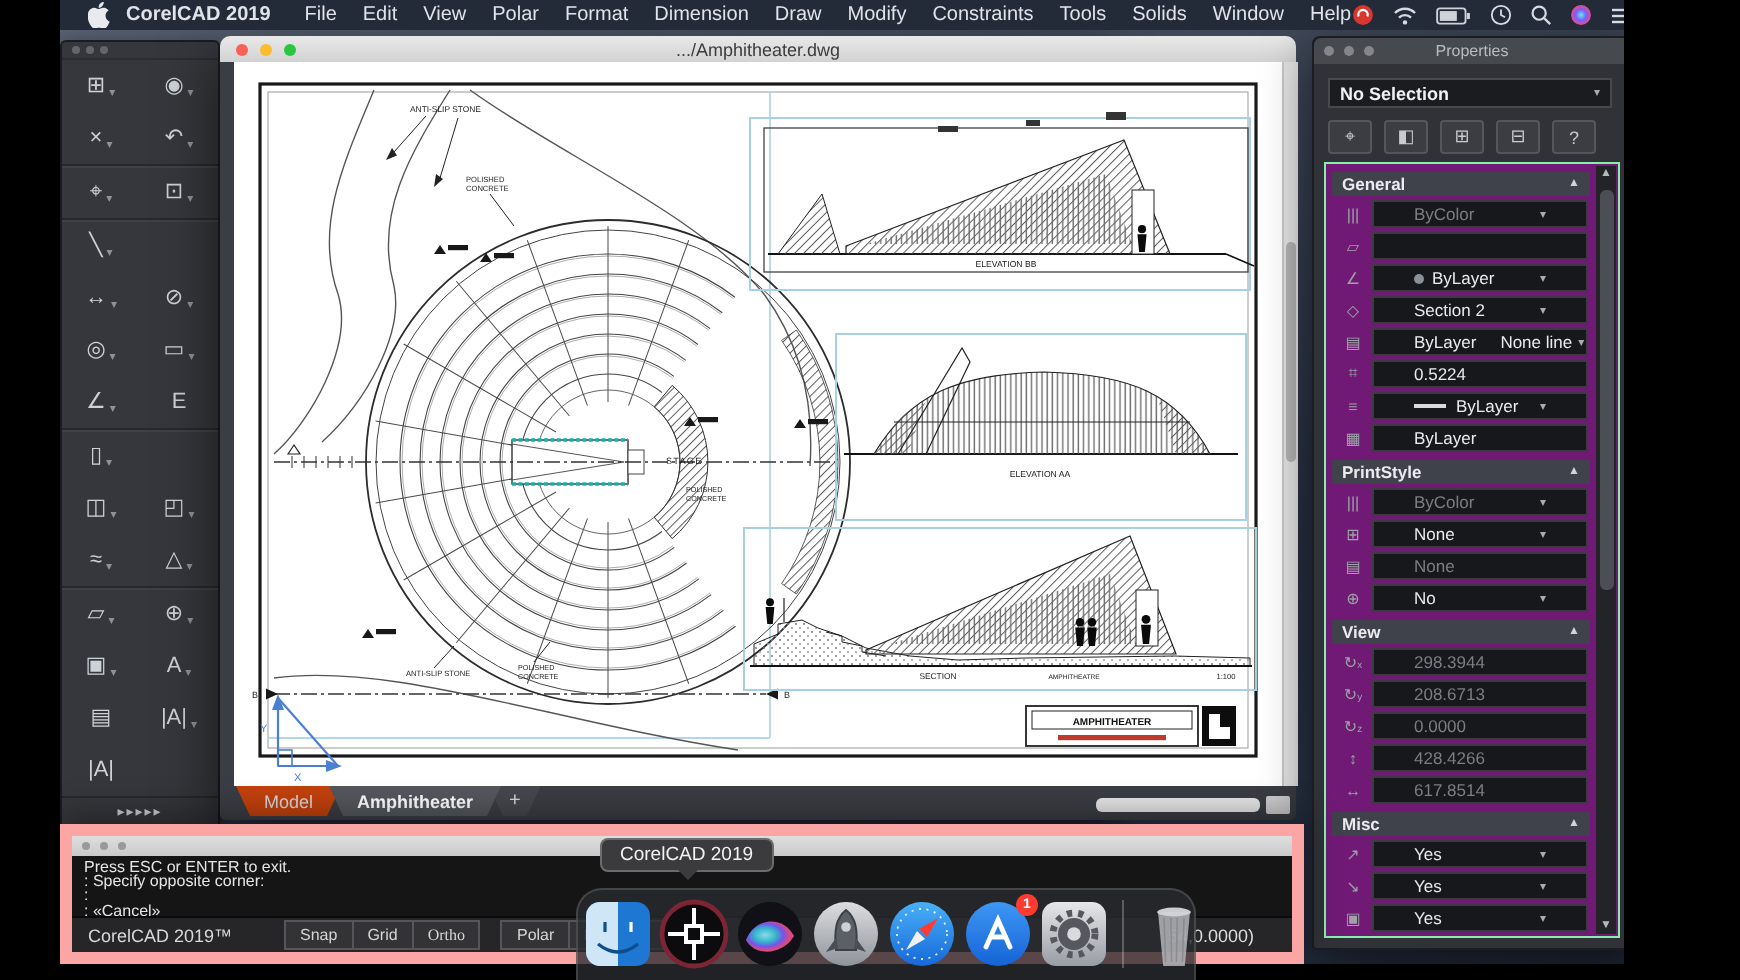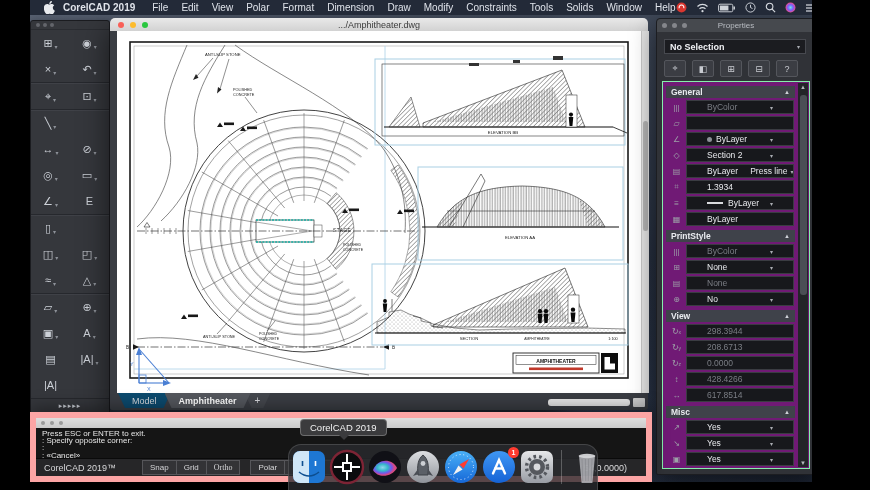--- a/index.html
+++ b/index.html
@@ -44,21 +44,21 @@
   .tl{width:6px;height:6px;border-radius:50%;margin-left:6px;}
   .tl.r{background:#f95f57;margin-left:8px;}.tl.y{background:#fdbc2e;}.tl.g{background:#29c73f;}
   #doc-title{position:absolute;left:0;right:0;text-align:center;font-size:9px;color:#3c3c3c;}
   #canvas{left:7px;top:13px;width:524px;height:362px;background:#fff;overflow:hidden;}
   #canvas svg{display:block;}
   #vscroll{left:531px;top:13px;width:7px;height:362px;background:#e3e3e3;border-left:1px solid #c6c6c6;}
   #vthumb{position:absolute;left:1px;top:90px;width:5px;height:110px;background:#b2b2b2;border-radius:3px;}
   #tabbar{left:0;top:375px;width:538px;height:17px;background:#3a3d43;border-radius:0 0 3px 3px;
     display:flex;align-items:flex-start;}
   .sheet-tab{height:15px;margin-top:0;padding:0 14px;display:flex;align-items:center;
-    font-size:9px;color:#d6d8dc;background:#0c4a6e;
+    font-size:9px;color:#d6d8dc;background:#c2410c;
     clip-path:polygon(0 0,100% 0,calc(100% - 7px) 100%,7px 100%);margin-right:-6px;}
   .sheet-tab.active{background:#54575d;color:#fff;font-weight:bold;z-index:2;}
   .tab-add{height:15px;padding:0 10px;display:flex;align-items:center;font-size:10px;color:#d6d8dc;
     background:#44474d;clip-path:polygon(0 0,100% 0,calc(100% - 7px) 100%,7px 100%);}
   #hscroll{position:absolute;left:438px;top:6px;width:82px;height:7px;background:#e6e6e6;border-radius:3px;}
   #tabcorner{position:absolute;right:3px;top:5px;width:12px;height:9px;background:#d0d0d0;border-radius:1px;}
   
   #props{left:656px;top:18px;width:158px;height:455px;background:#303237;z-index:10;
     border:1px solid #1c1d21;border-radius:4px 4px 2px 2px;box-shadow:0 8px 24px rgba(0,0,0,.55);}
   #props-title{height:13px;background:#46494e;border-radius:4px 4px 0 0;display:flex;align-items:center;position:relative;}
@@ -631,28 +631,28 @@
           <span class="picon">◇</span>
           <div class="pfield">
             <span class="val">Section 2</span>
             <span class="parrow">▾</span>
           </div>
         </div>
         <div class="prow">
           <span class="picon">▤</span>
           <div class="pfield">
             <span class="val">ByLayer</span>
-            <span class="val2">Press line</span>
+            <span class="val2">None line</span>
             <span class="parrow">▾</span>
           </div>
         </div>
         <div class="prow">
           <span class="picon">⌗</span>
           <div class="pfield">
-            <span class="val">1.3934</span>
+            <span class="val">0.5224</span>
           </div>
         </div>
         <div class="prow">
           <span class="picon">≡</span>
           <div class="pfield">
             <span class="lp"></span>
             <span class="val">ByLayer</span>
             <span class="parrow">▾</span>
           </div>
         </div>

